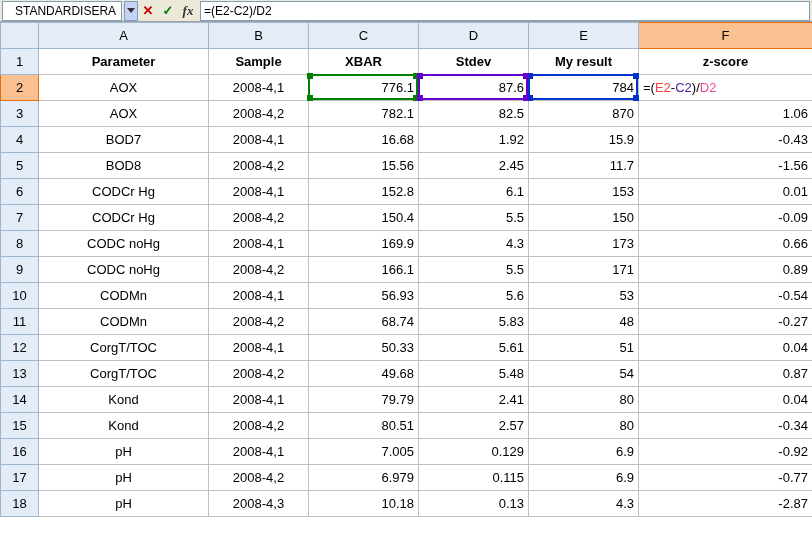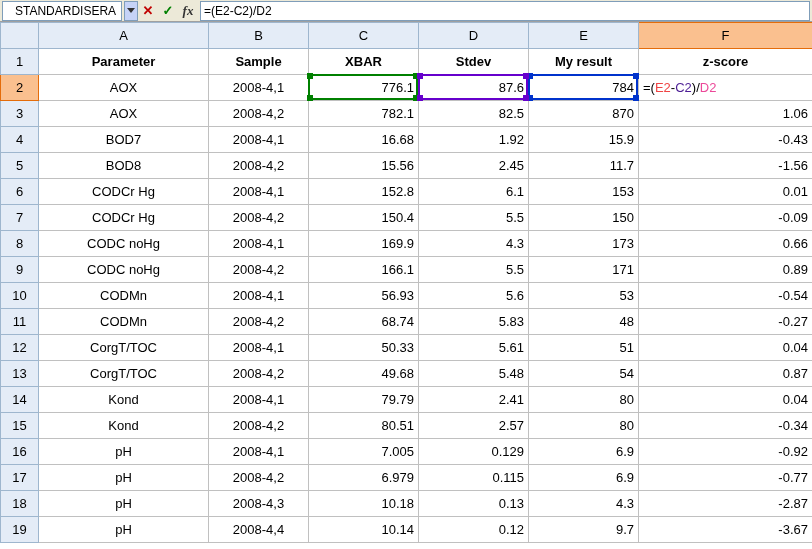--- a/index.html
+++ b/index.html
@@ -321,29 +321,20 @@
       </tr>
       <tr>
         <th class="rowhdr">18</th>
         <td class="txt">pH</td>
         <td class="txt">2008-4,3</td>
         <td class="num">10.18</td>
         <td class="num">0.13</td>
         <td class="num">4.3</td>
         <td class="num">-2.87</td>
       </tr>
-      <tr>
-        <th class="rowhdr">19</th>
-        <td class="txt">pH</td>
-        <td class="txt">2008-4,4</td>
-        <td class="num">10.14</td>
-        <td class="num">0.12</td>
-        <td class="num">9.7</td>
-        <td class="num">-3.67</td>
-      </tr>
     </tbody>
 </table>
 
 <div id="ref-overlays" style="position:absolute; left:0; top:0; width:0; height:0;">
     <div class="ref-outline" style="border-color: rgb(0, 51, 204); left: 527.5px; top: 73.5px; width: 110px; height: 26px;">
       <div style="position: absolute; width: 6px; height: 6px; background: rgb(0, 51, 204); left: -3px; top: -3px;"></div>
       <div style="position: absolute; width: 6px; height: 6px; background: rgb(0, 51, 204); left: calc(100% - 3px); top: -3px;"></div>
       <div style="position: absolute; width: 6px; height: 6px; background: rgb(0, 51, 204); left: -3px; top: calc(100% - 3px);"></div>
       <div style="position: absolute; width: 6px; height: 6px; background: rgb(0, 51, 204); left: calc(100% - 3px); top: calc(100% - 3px);"></div>
     </div>

